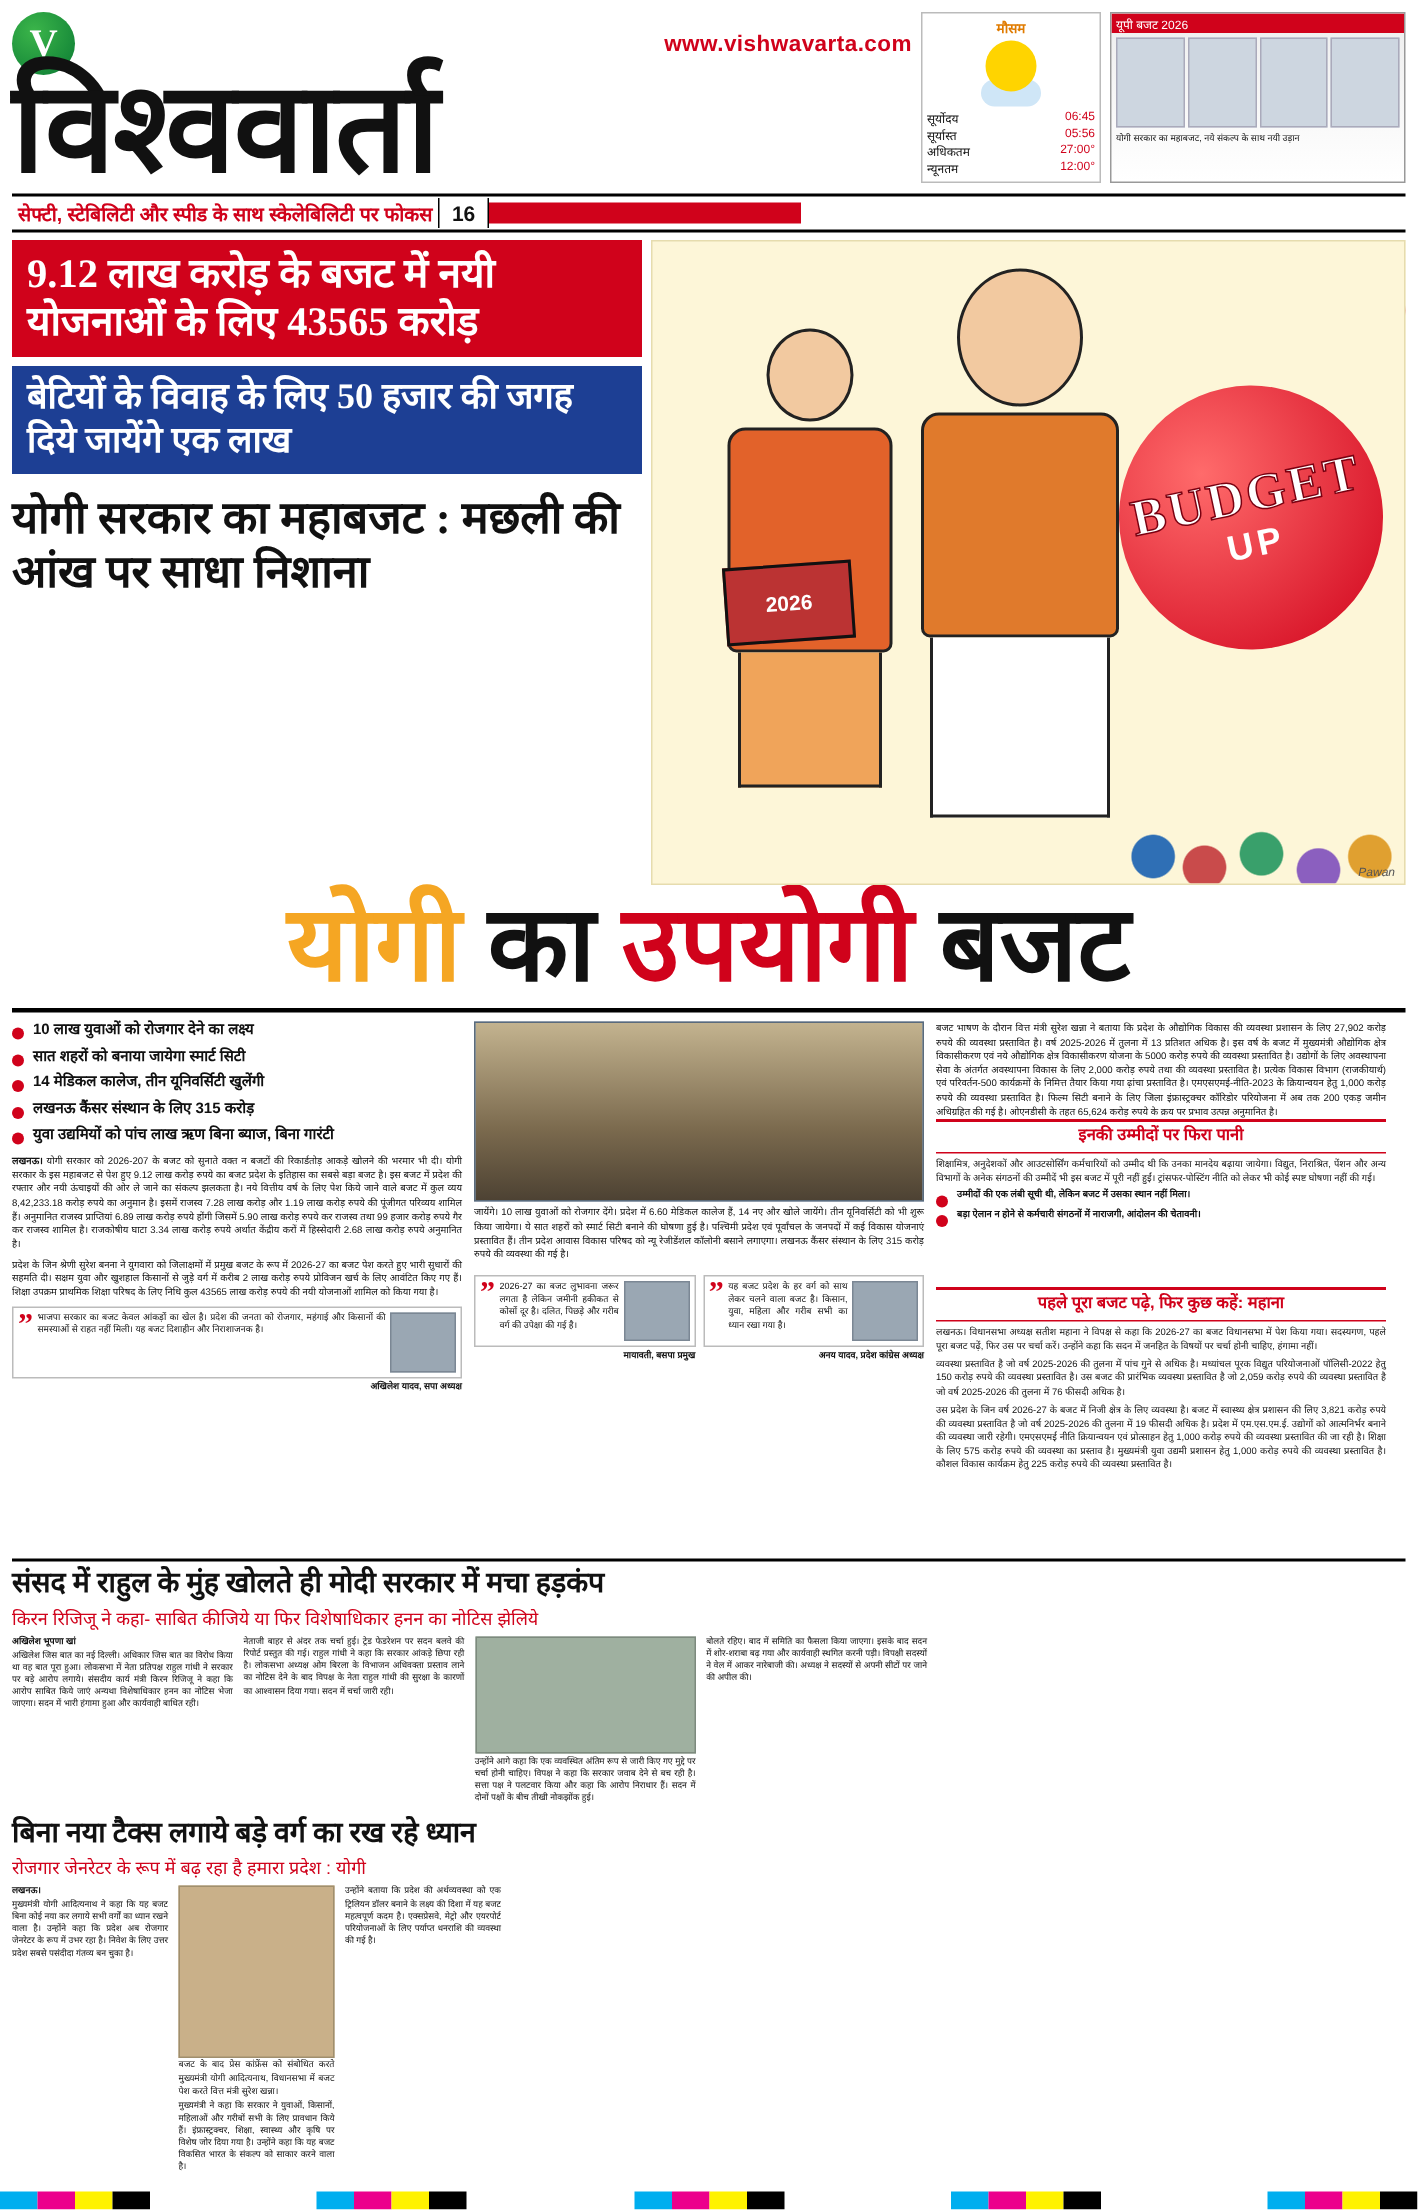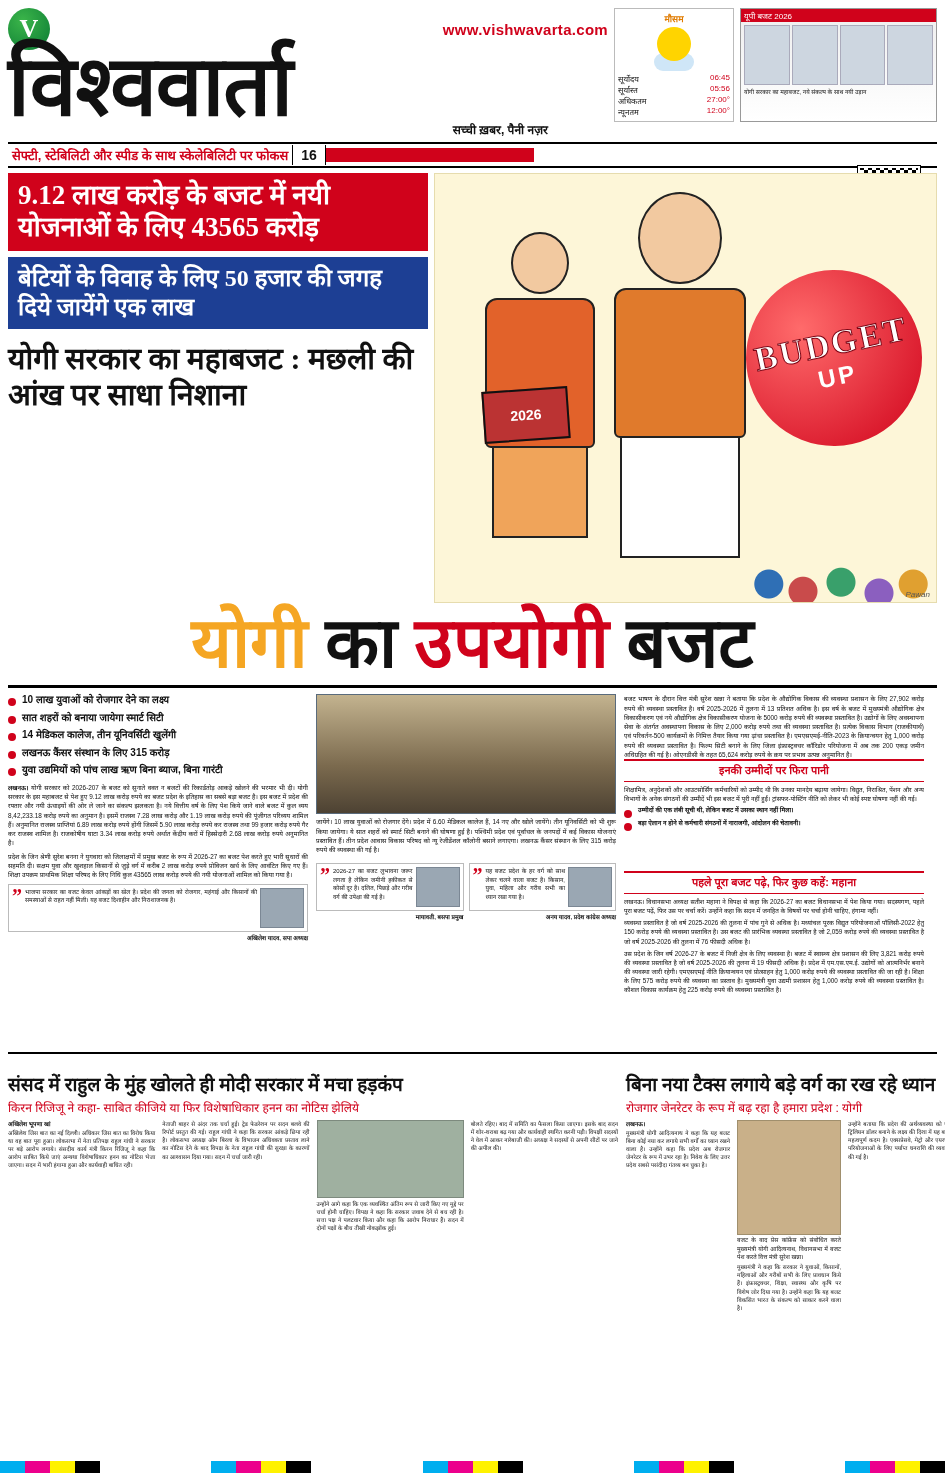--- a/index.html
+++ b/index.html
@@ -133,21 +133,21 @@
   .quotebox .qtxt { font-size:6px; line-height:1.4; flex:1; }
   .quotebox .qimg { width:44px;height:40px;background:#9aa7b3;border:1px solid #7b8794; flex:none;}
   .qname { font-weight:bold; font-size:6px; text-align:right; margin-top:2px; }
   .quoterow { display:flex; gap:5px; margin-top:5px; }
   .quoterow > div { flex:1; }
 
   .redbox-hd { color:#d0021b; font-weight:bold; font-size:11px; text-align:center; border-top:2px solid #d0021b;border-bottom:1px solid #d0021b; padding:2px 0; margin-bottom:3px; }
   .redbox-hd.alt { color:#d0021b;margin-top:44px; }
 
   
-  .botband { display:flex; gap:8px; border-top:2px solid #000; margin-top:6px; padding-top:20px; }
+  .botband { display:flex; gap:8px; border-top:2px solid #000; margin-top:6px; padding-top:4px;flex-direction:column; }
   .bb-left { width:610px; }
   .bb-right { flex:1; }
   .bh1 { font-family:"Liberation Serif",serif;font-weight:bold;font-size:19px; line-height:1.15; }
   .bh2 { color:#d0021b;font-weight:normal;font-size:12px;margin-top:3px; }
   .botgrid { display:flex; gap:7px; margin-top:4px; }
   .botgrid .col { font-size:6.2px; }
   .bw { width:148px; }
   .headshot { width:100%;height:78px;background:#9fb0a0;border:1px solid #7d8a7e; margin-bottom:2px;}
   .photo2 { width:100%; height:115px; background:#c9b089; border:1px solid #a08f6d; position:relative; overflow:hidden;}
 
@@ -166,21 +166,20 @@
 
 
   <div class="masthead">
     <div class="mast-left">
       <div class="logo-row">
         <div class="vlogo">V</div>
         <div style="flex:1"></div>
         <div class="website">www.vishwavarta.com</div>
       </div>
       <div class="title-main">विश्ववार्ता</div>
-      <div class="tagline">सच्ची ख़बर, पैनी नज़र</div>
     </div>
 
     <div class="mast-right">
       <div class="weather-box">
         <div class="wtitle">मौसम</div>
         <div class="sun"></div>
         <div class="cloud"></div>
         <div class="wrow">
             <span>सूर्योदय</span>
             <b>06:45</b>

